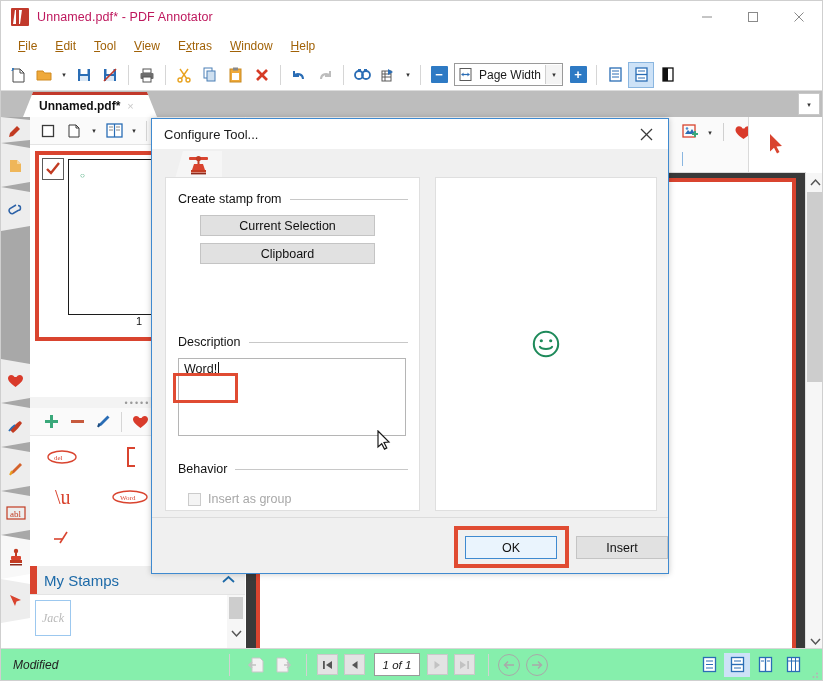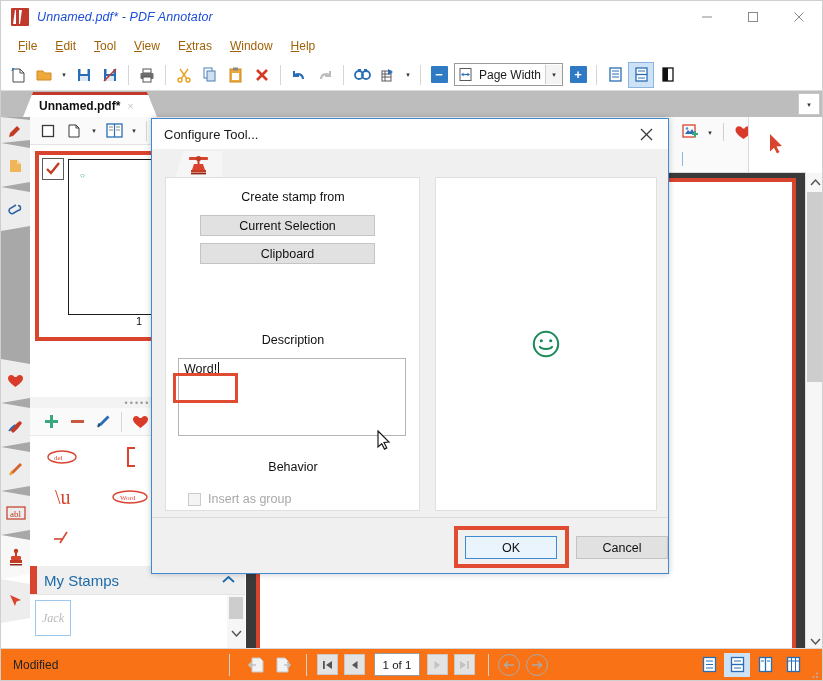--- a/index.html
+++ b/index.html
@@ -10,21 +10,21 @@
     -webkit-font-smoothing:antialiased;
   }
   #app{position:relative;width:823px;height:681px;background:#ffffff;border:1px solid #cfcfcf;box-sizing:border-box;overflow:hidden;}
 
   
   .titlebar{position:absolute;left:0;top:0;width:100%;height:32px;background:#ffffff;display:flex;align-items:center;}
   .app-icon{width:18px;height:18px;margin-left:10px;margin-right:8px;position:relative;}
   .app-icon .bk{position:absolute;inset:0;background:#c1392b;border-radius:1px;}
   .app-icon .pg{position:absolute;left:3px;top:2px;width:7px;height:14px;background:#ffffff;transform:skewX(-8deg);}
   .app-icon .pg2{position:absolute;left:5px;top:2px;width:3px;height:14px;background:#c1392b;}
-  .title-text{font-size:12.5px;color:#1d4ed8;letter-spacing:.1px;font-style:italic;}
+  .title-text{font-size:12.5px;color:#be185d;letter-spacing:.1px;}
   .wbtns{margin-left:auto;display:flex;height:32px;}
   .wbtn{width:46px;height:32px;display:flex;align-items:center;justify-content:center;color:#8a8a8a;font-size:13px;}
   .wbtn svg{display:block;}
 
   
   .menubar{position:absolute;left:0;top:32px;width:100%;height:26px;background:#ffffff;display:flex;align-items:center;padding-left:8px;box-sizing:border-box;}
   .menuitem{padding:3px 9px;font-size:12px;color:#a16207;}
   .menuitem u{text-decoration:underline;}
 
   
@@ -94,21 +94,21 @@
   .dt-more{margin-left:auto;margin-right:10px;color:#666;font-size:10px;}
   .cursor-pane{position:absolute;right:0;top:0;width:58px;height:55px;background:#ffffff;border-left:1px solid #dadada;display:flex;align-items:flex-start;justify-content:center;padding-top:16px;box-sizing:border-box;}
   .page-outer{position:absolute;left:0;top:56px;width:560px;height:478px;background:#3a3a3a;}
   .page-red{position:absolute;left:10px;top:5px;right:10px;bottom:-5px;border:4px solid #d9442f;box-sizing:border-box;background:#ffffff;}
   .vscroll{position:absolute;right:0;top:56px;width:18px;height:478px;background:#f6f6f6;border-left:1px solid #e0e0e0;}
   .vs-up{height:18px;display:flex;align-items:center;justify-content:center;color:#555;font-size:9px;}
   .vs-thumb{position:absolute;left:1px;top:19px;width:16px;height:190px;background:#cdcdcd;}
   .vs-dn{position:absolute;left:0;bottom:0;width:18px;height:18px;display:flex;align-items:center;justify-content:center;color:#555;font-size:9px;}
 
   
-  .statusbar{position:absolute;left:0;bottom:0;width:100%;height:31px;background:#f97316;border-top:1px solid #d8d8d8;display:flex;align-items:center;}
+  .statusbar{position:absolute;left:0;bottom:0;width:100%;height:31px;background:#86efac;border-top:1px solid #d8d8d8;display:flex;align-items:center;font-style:italic;}
   .st-text{padding-left:12px;font-size:12px;color:#222;width:228px;box-sizing:border-box;}
   .st-sep{width:1px;height:22px;background:#d2d2d2;}
   .nav{display:flex;align-items:center;padding-left:14px;}
   .navbtn{width:24px;height:22px;display:flex;align-items:center;justify-content:center;margin-right:3px;}
   .navsq{width:21px;height:21px;background:#e3e3e3;border:1px solid #c9c9c9;box-sizing:border-box;display:flex;align-items:center;justify-content:center;color:#5d5d5d;font-size:9px;}
   .navsq.dis{color:#c2c2c2;}
   .pagebox{width:44px;height:21px;border:1px solid #9a9a9a;background:#fff;display:flex;align-items:center;justify-content:center;font-size:11.5px;margin:0 5px;}
   .circbtn{width:20px;height:20px;border:1.5px solid #a9a9a9;border-radius:50%;display:flex;align-items:center;justify-content:center;color:#a9a9a9;font-size:11px;margin-right:6px;}
   .viewmodes{margin-left:auto;display:flex;align-items:center;padding-right:16px;}
   .vm{width:26px;height:24px;display:flex;align-items:center;justify-content:center;margin-left:2px;}
@@ -120,21 +120,21 @@
   .dlg-title{height:30px;background:#ffffff;display:flex;align-items:center;padding-left:12px;box-sizing:border-box;}
   .dlg-title .t{font-size:13px;color:#1b1b1b;}
   .dlg-close{margin-left:auto;width:44px;height:30px;display:flex;align-items:center;justify-content:center;color:#3a3a3a;font-size:15px;}
   .dlg-tabs{position:relative;height:30px;background:#f0f0f0;}
   .dlg-tab{position:absolute;left:23px;top:2px;width:47px;height:28px;background:#f6f6f6;display:flex;align-items:center;justify-content:center;
            clip-path:polygon(8px 0,47px 0,47px 28px,0 28px);}
   .dlg-body{position:absolute;left:13px;top:58px;width:492px;height:334px;}
   .panel-left{position:absolute;left:0;top:0;width:255px;height:334px;background:#ffffff;border:1px solid #dfdfdf;box-sizing:border-box;}
   .panel-right{position:absolute;left:270px;top:0;width:222px;height:334px;background:#ffffff;border:1px solid #dfdfdf;box-sizing:border-box;display:flex;align-items:center;justify-content:center;}
   .grp{position:absolute;left:12px;}
-  .grp-head{display:flex;align-items:center;height:18px;flex-direction:column;}
+  .grp-head{display:flex;align-items:center;height:18px;}
   .grp-head .gl{font-size:12.5px;color:#111;white-space:nowrap;}
   .grp-head .gline{flex:1;height:1px;background:#c8c8c8;margin-left:8px;}
   .wbtn-wide{width:175px;height:21px;background:#e1e1e1;border:1px solid #c4c4c4;box-sizing:border-box;display:flex;align-items:center;justify-content:center;font-size:12.5px;color:#111;margin-top:7px;position:relative;}
   .wbtn-wide u{text-decoration:underline;}
   .wbtn-wide .dd{position:absolute;right:9px;font-size:7px;}
   .descbox{width:228px;height:78px;border:1px solid #b5b5b5;background:#fff;box-sizing:border-box;margin-top:7px;position:relative;}
   .desc-text{position:absolute;left:5px;top:3px;font-size:12.5px;color:#111;}
   .desc-caret{display:inline-block;width:1px;height:13px;background:#111;vertical-align:-2px;margin-left:1px;}
   .desc-red{position:absolute;left:8px;top:349px;width:65px;height:30px;border:3px solid #e04b32;box-sizing:border-box;pointer-events:none;}
   .chk-row{display:flex;align-items:center;margin-top:14px;}
@@ -791,21 +791,21 @@
         </svg>
       </div>
     </div>
 
     <div class="dlg-foot">
       <div class="ok-red"></div>
       <div class="okbtn">
         <span>OK</span>
       </div>
       <div class="cancelbtn">
-        <span>Cancel</span>
+        <span>Insert</span>
       </div>
     </div>
   </div>
 
   <svg class="mouse" viewBox="0 0 18 24">
     <path d="M1 1l11 11-5 .5 2.8 5.4-2.3 1.2-2.8-5.4L1 17z" fill="#ffffff" stroke="#1a1a1a" stroke-width="1.2"></path>
   </svg>
 
 </div>
 

